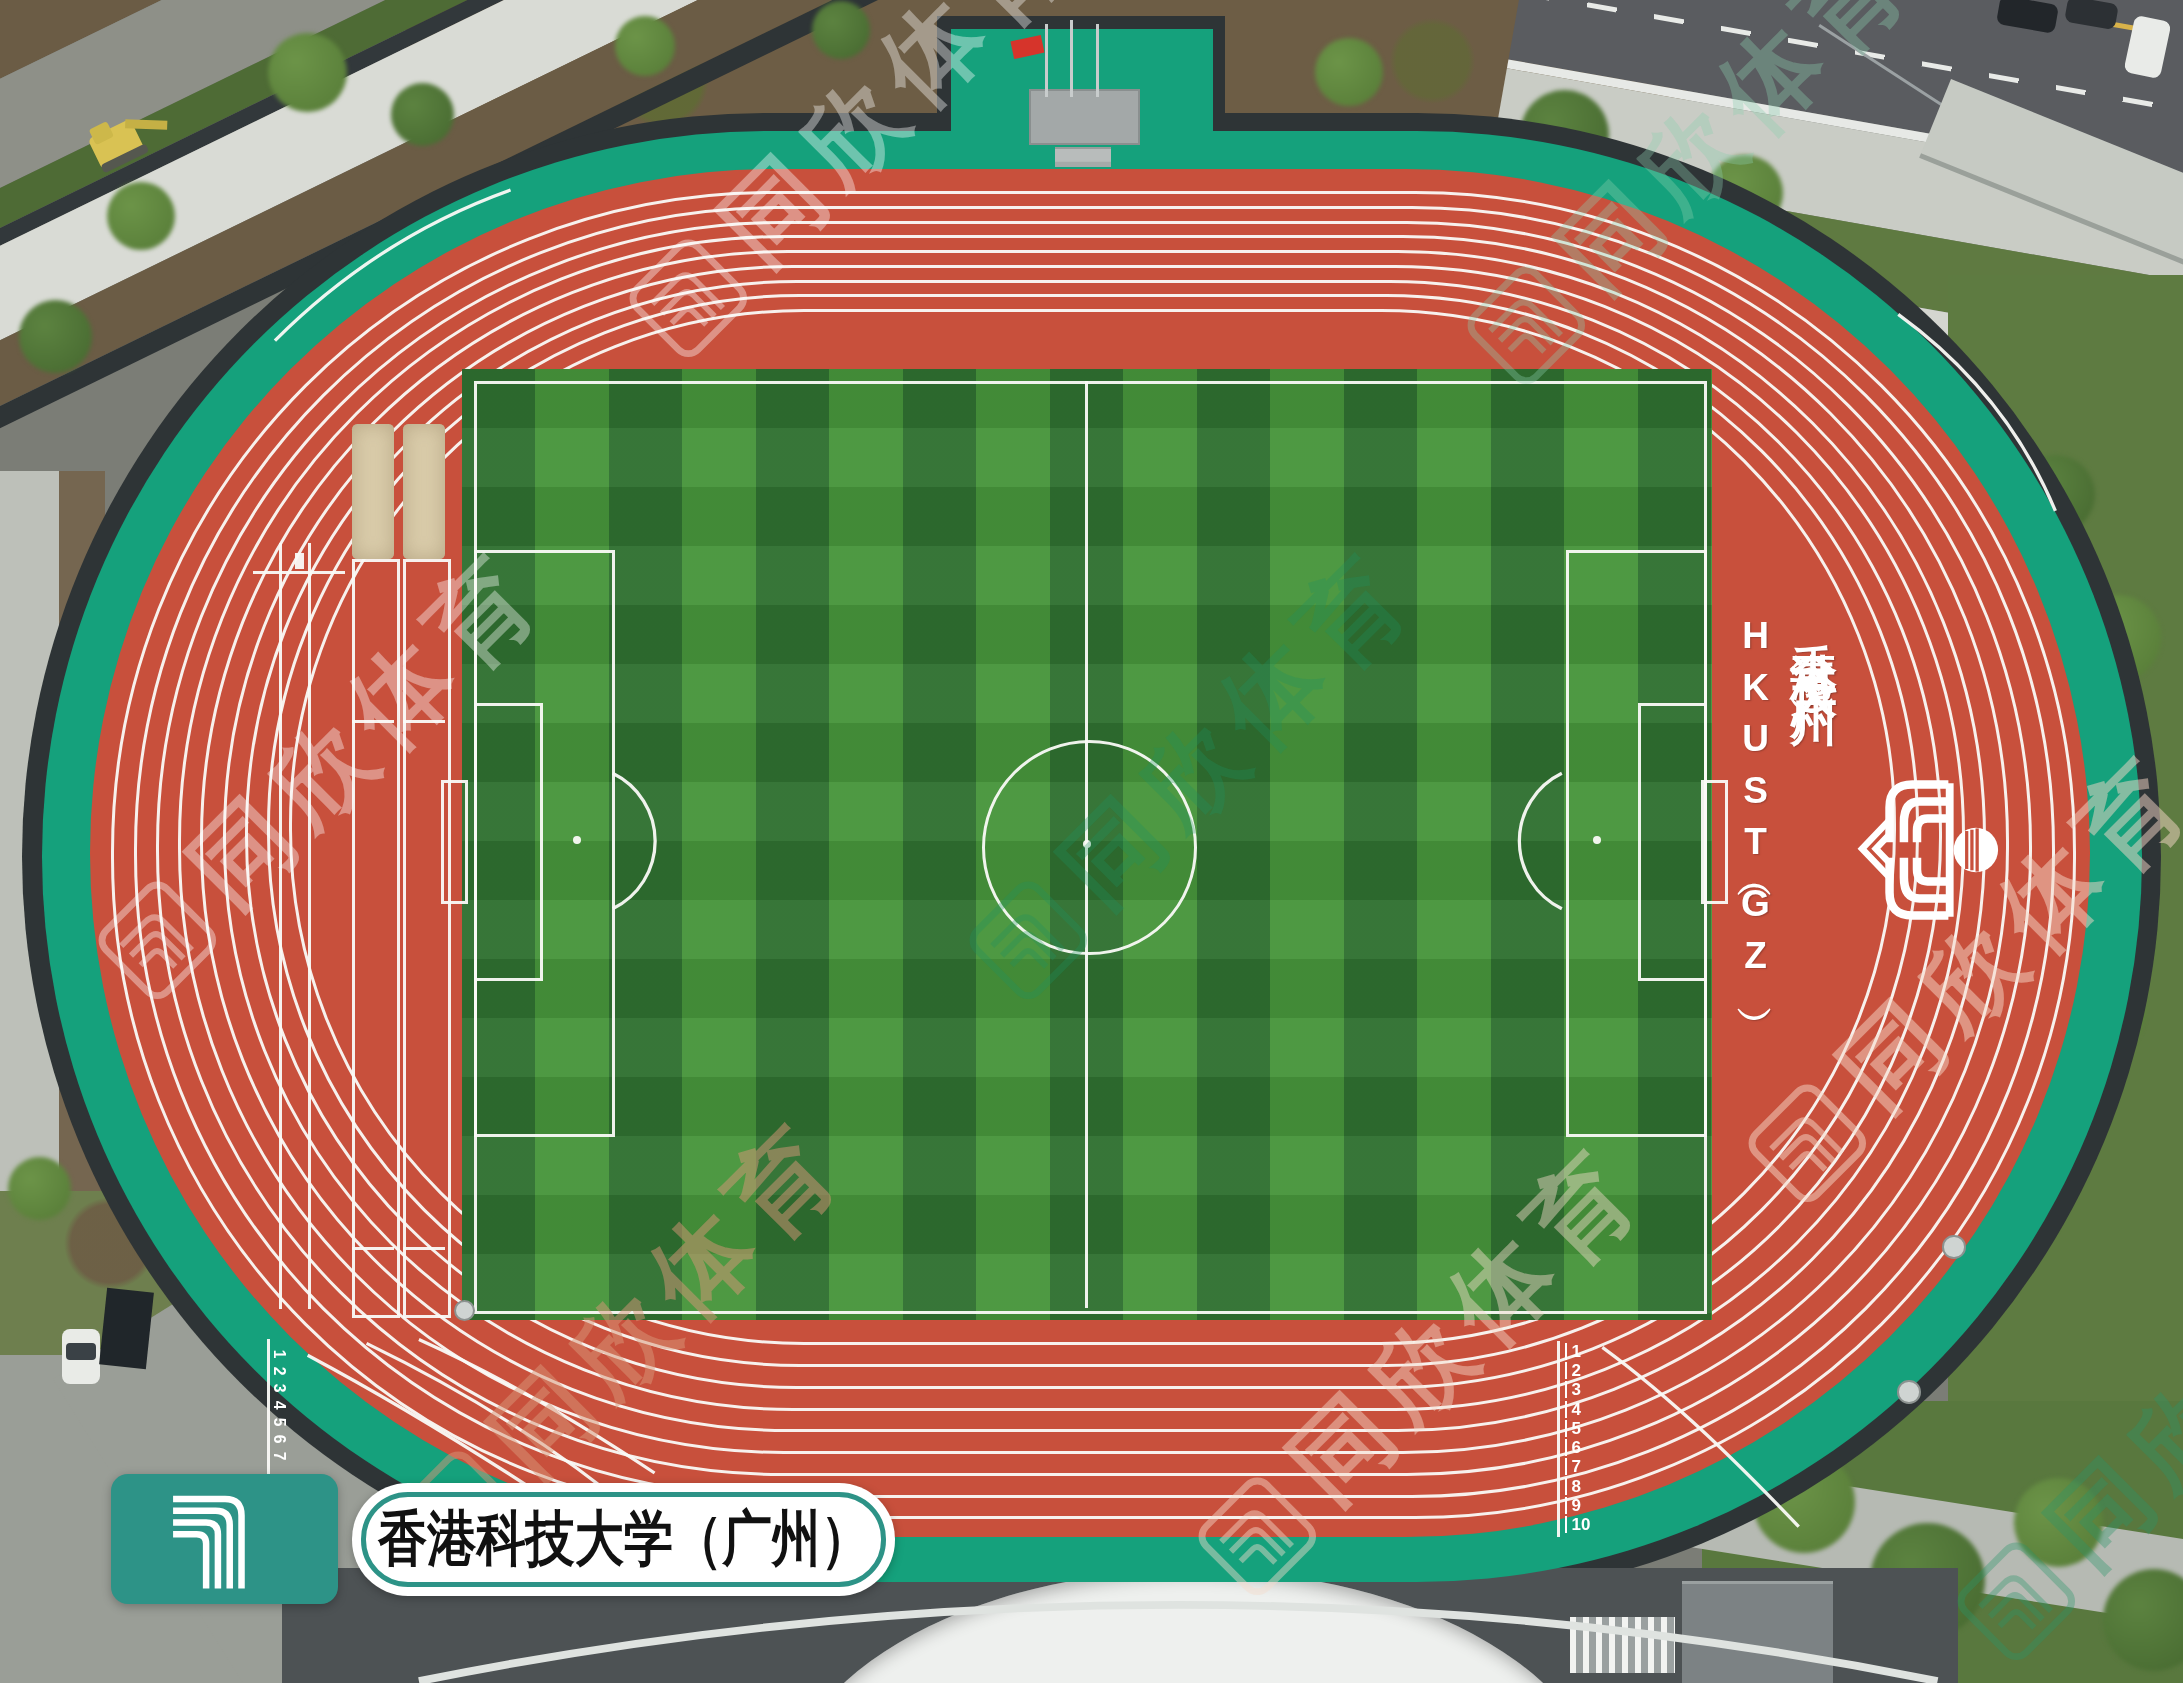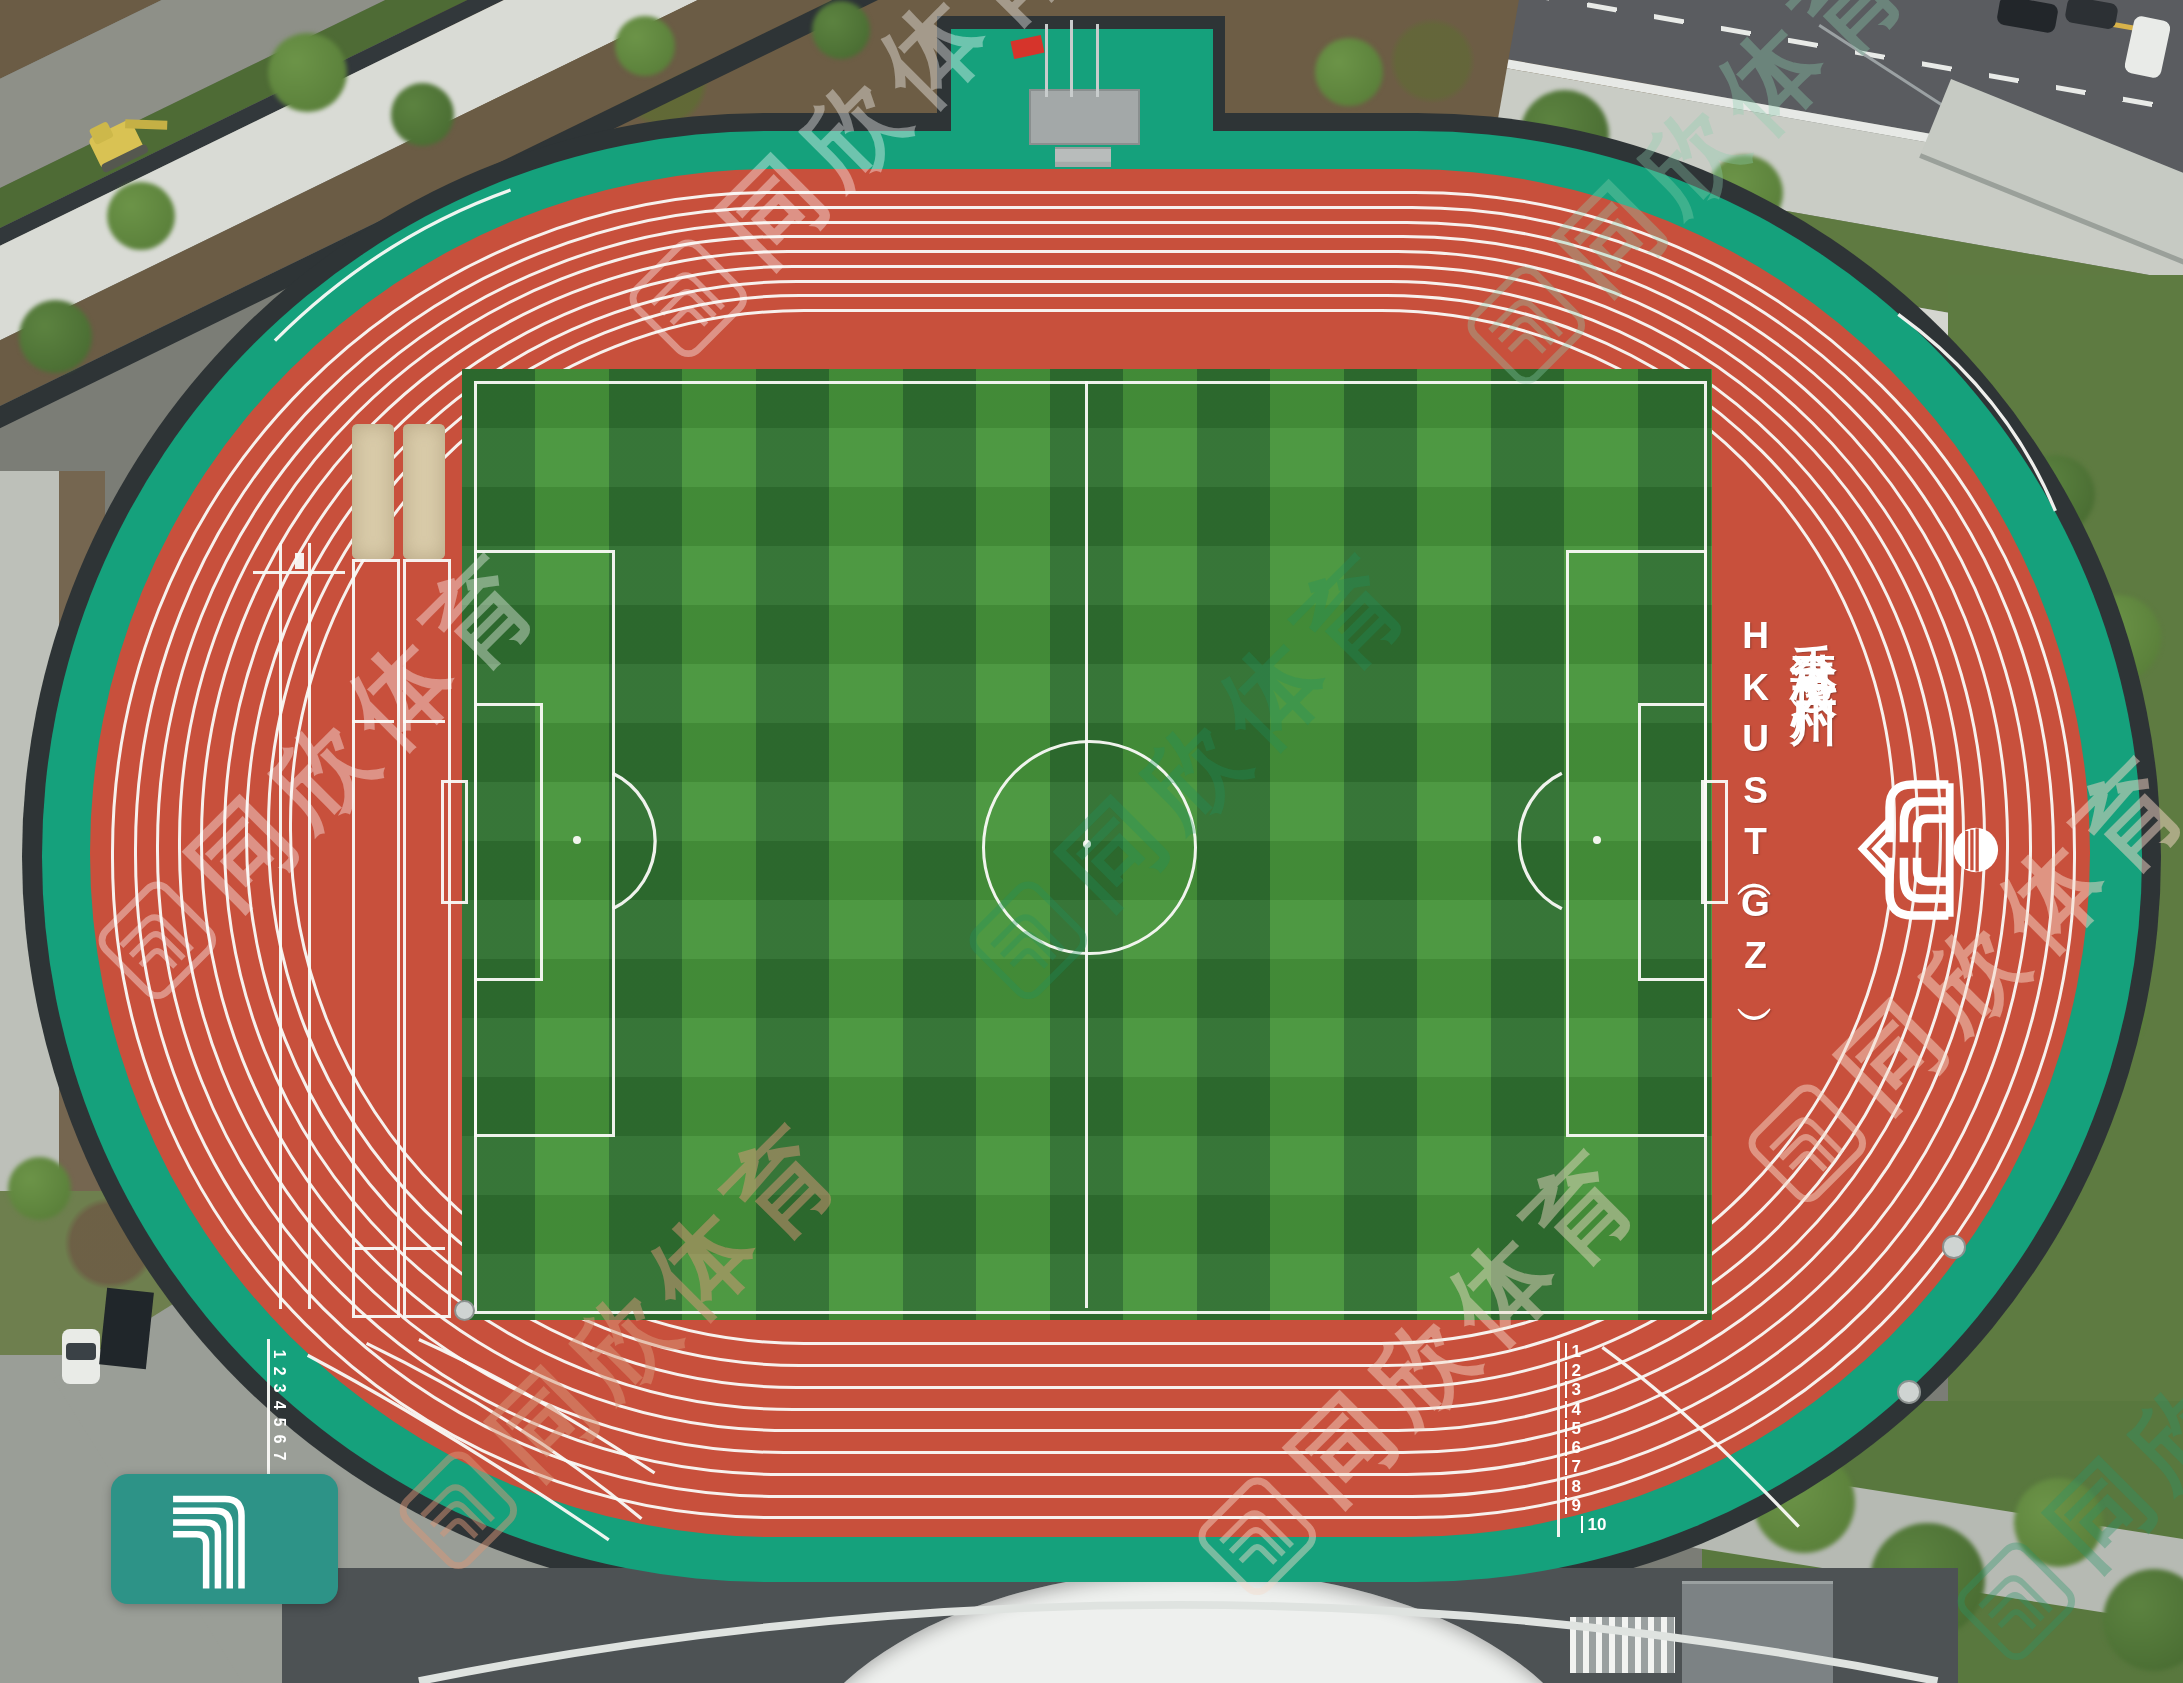--- a/index.html
+++ b/index.html
@@ -262,21 +262,21 @@
     <div id="lane-numbers-right" class="abs" style="left:1565px;top:1343px;width:46px;height:203px;">
         <span class="lnum" style="left: 0px; top: 0px;">1</span>
         <span class="lnum" style="left: 0px; top: 19px;">2</span>
         <span class="lnum" style="left: 0px; top: 38px;">3</span>
         <span class="lnum" style="left: 0px; top: 58px;">4</span>
         <span class="lnum" style="left: 0px; top: 77px;">5</span>
         <span class="lnum" style="left: 0px; top: 96px;">6</span>
         <span class="lnum" style="left: 0px; top: 115px;">7</span>
         <span class="lnum" style="left: 0px; top: 135px;">8</span>
         <span class="lnum" style="left: 0px; top: 154px;">9</span>
-        <span class="lnum" style="left: 16px; top: 173px;">10</span>
+        <span class="lnum" style="left: 0px; top: 173px;">10</span>
       </div>
     <div id="lane-numbers-left" class="abs" style="left:275px;top:1345px;width:26px;height:131px;">
         <span class="lnum-l" style="left: 0px; top: 0px;">1</span>
         <span class="lnum-l" style="left: 0px; top: 17px;">2</span>
         <span class="lnum-l" style="left: 0px; top: 34px;">3</span>
         <span class="lnum-l" style="left: 0px; top: 51px;">4</span>
         <span class="lnum-l" style="left: 0px; top: 68px;">5</span>
         <span class="lnum-l" style="left: 0px; top: 85px;">6</span>
         <span class="lnum-l" style="left: 0px; top: 102px;">7</span>
       </div>
@@ -292,20 +292,25 @@
   <div class="abs badge-logo-box">
     <svg width="118" height="118" viewBox="0 0 100 100">
       <g fill="none" stroke="#fff" stroke-width="5.5" stroke-linecap="butt">
         <path d="M6 16 H50 Q64 16 64 30 V92"></path>
         <path d="M6 26 H42 Q54 26 54 38 V92"></path>
         <path d="M6 36 H34 Q44 36 44 46 V92"></path>
         <path d="M6 46 H26 Q34 46 34 54 V92"></path>
       </g>
     </svg>
   </div>
+  <div class="abs badge-pill">
+    <div class="badge-pill-inner">
+      <span class="badge-text">香港科技大学（广州）</span>
+    </div>
+  </div>
 
 <div class="wm" style="left: 570px; top: 65px; color: rgba(255, 255, 255, 0.38);">
       <svg class="wm-logo" viewBox="0 0 100 100">
         <rect x="6" y="6" width="88" height="88" rx="14" fill="none" stroke="currentColor" stroke-width="7"></rect>
         <g fill="none" stroke="currentColor" stroke-width="6">
           <path d="M20 28 H54 Q68 28 68 42 V82"></path>
           <path d="M20 42 H46 Q56 42 56 52 V82"></path>
           <path d="M20 56 H38 Q44 56 44 64 V82"></path>
         </g>
       </svg>

